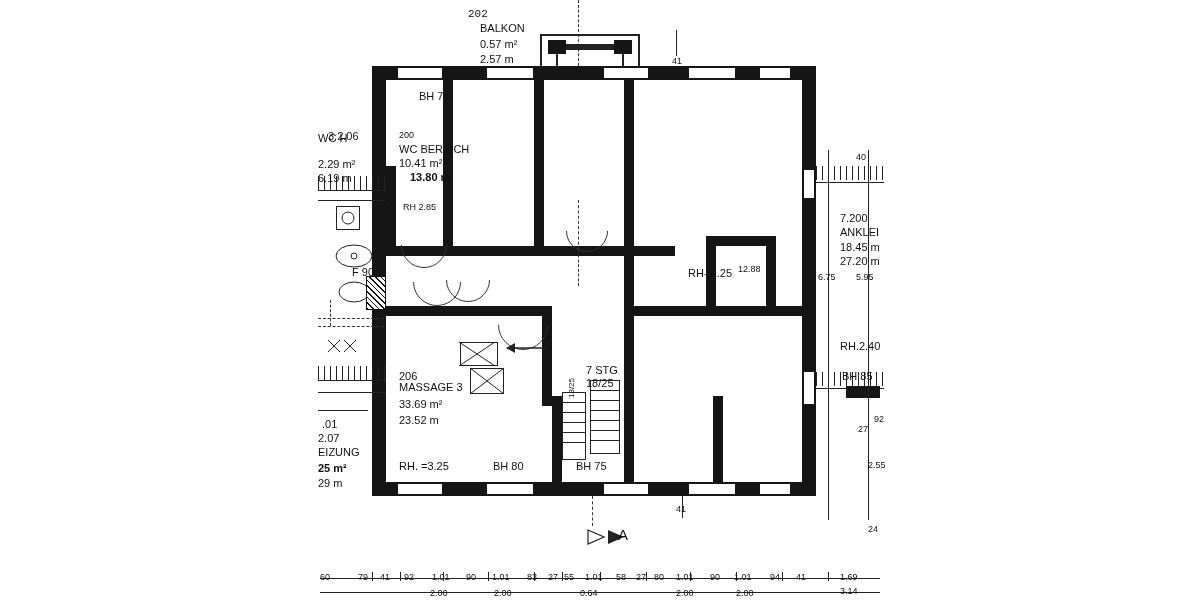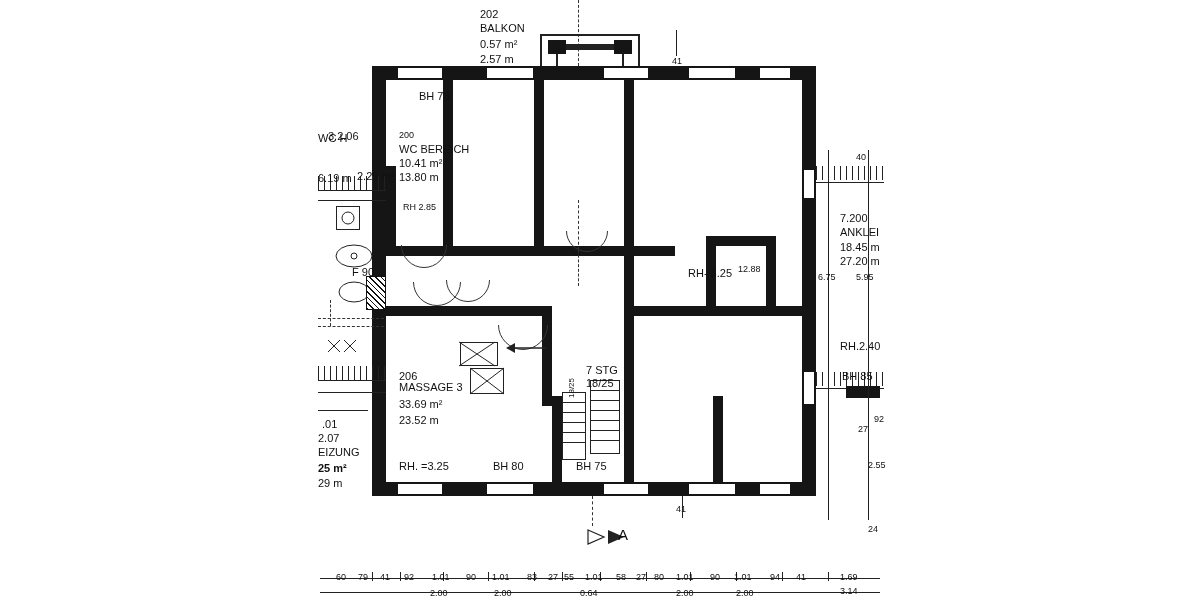--- a/index.html
+++ b/index.html
@@ -254,29 +254,29 @@
   </svg>
 
   <div class="thinline" style="left:318px; top:410px; width:50px; height:1px;"></div>
 
   <div class="hatch-band" style="left:816px; top:166px; width:68px; height:14px;"></div>
   <div class="thinline" style="left:816px; top:182px; width:68px; height:1px;"></div>
   <div class="hatch-band" style="left:816px; top:372px; width:68px; height:14px;"></div>
   <div class="thinline" style="left:816px; top:388px; width:68px; height:1px;"></div>
   <div class="wall" style="left:846px; top:386px; width:34px; height:12px;"></div>
 
-  <div class="lbl" style="left:480px; top:8px;">202</div>
+  <div class="lbl" style="left:468px; top:8px;font-family:Liberation Mono, monospace;">202</div>
   <div class="lbl" style="left:480px; top:22px;">BALKON</div>
   <div class="lbl" style="left:480px; top:38px;">0.57 m²</div>
   <div class="lbl" style="left:480px; top:53px;">2.57 m</div>
 
   <div class="lbl sm" style="left:399px; top:130px;">200</div>
   <div class="lbl" style="left:399px; top:143px;">WC BEREICH</div>
   <div class="lbl" style="left:399px; top:157px;">10.41 m²</div>
-  <div class="lbl" style="left:399px; top:171px;">13.80 m</div>
+  <div class="lbl" style="left:410px; top:171px;font-weight:bold;">13.80 m</div>
 
   <div class="lbl" style="left:399px; top:370px;">206</div>
   <div class="lbl" style="left:399px; top:381px;">MASSAGE 3</div>
   <div class="lbl" style="left:399px; top:398px;">33.69 m²</div>
   <div class="lbl" style="left:399px; top:414px;">23.52 m</div>
 
   <div class="lbl" style="left:840px; top:212px;">7.200</div>
   <div class="lbl" style="left:840px; top:226px;">ANKLEI</div>
   <div class="lbl" style="left:840px; top:241px;">18.45 m</div>
   <div class="lbl" style="left:840px; top:255px;">27.20 m</div>
@@ -288,21 +288,21 @@
   <div class="lbl sm" style="left:403px; top:202px;">RH 2.85</div>
   <div class="lbl" style="left:399px; top:460px;">RH. =3.25</div>
   <div class="lbl" style="left:688px; top:267px;">RH- 3.25</div>
   <div class="lbl" style="left:840px; top:340px;">RH.2.40</div>
   <div class="lbl" style="left:586px; top:364px;">7 STG</div>
   <div class="lbl" style="left:586px; top:377px;">18/25</div>
   <div class="lbl" style="left:352px; top:266px;">F 90</div>
 
   <div class="lbl" style="left:328px; top:130px;">3.2.06</div>
   <div class="lbl" style="left:318px; top:132px;">WC H</div>
-  <div class="lbl" style="left:318px; top:170px;margin-left:39px;">2.29 m²</div>
+  <div class="lbl" style="left:318px; top:158px;">2.29 m²</div>
   <div class="lbl" style="left:318px; top:172px;">6.19 m</div>
 
   <div class="lbl" style="left:322px; top:418px;">.01</div>
   <div class="lbl" style="left:318px; top:432px;">2.07</div>
   <div class="lbl" style="left:318px; top:446px;">EIZUNG</div>
   <div class="lbl" style="left:318px; top:462px;font-weight:bold;">25 m²</div>
   <div class="lbl" style="left:318px; top:477px;">29 m</div>
 
   <div class="lbl xs" style="left:568px; top:398px; transform:rotate(-90deg); transform-origin:left top;">18/25</div>
 
@@ -331,21 +331,21 @@
   <div class="tick" style="left:488px; top:572px;"></div>
   <div class="tick" style="left:534px; top:572px;"></div>
   <div class="tick" style="left:562px; top:572px;"></div>
   <div class="tick" style="left:600px; top:572px;"></div>
   <div class="tick" style="left:646px; top:572px;"></div>
   <div class="tick" style="left:690px; top:572px;"></div>
   <div class="tick" style="left:736px; top:572px;"></div>
   <div class="tick" style="left:782px; top:572px;"></div>
   <div class="tick" style="left:828px; top:572px;"></div>
 
-  <div class="lbl sm" style="left:320px; top:572px;margin-left:16px;">60</div>
+  <div class="lbl sm" style="left:320px; top:572px;">60</div>
   <div class="lbl sm" style="left:358px; top:572px;">79</div>
   <div class="lbl sm" style="left:380px; top:572px;">41</div>
   <div class="lbl sm" style="left:404px; top:572px;">92</div>
   <div class="lbl sm" style="left:432px; top:572px;">1.01</div>
   <div class="lbl sm" style="left:466px; top:572px;">90</div>
   <div class="lbl sm" style="left:492px; top:572px;">1.01</div>
   <div class="lbl sm" style="left:527px; top:572px;">83</div>
   <div class="lbl sm" style="left:548px; top:572px;">27</div>
   <div class="lbl sm" style="left:564px; top:572px;">55</div>
   <div class="lbl sm" style="left:585px; top:572px;">1.01</div>

